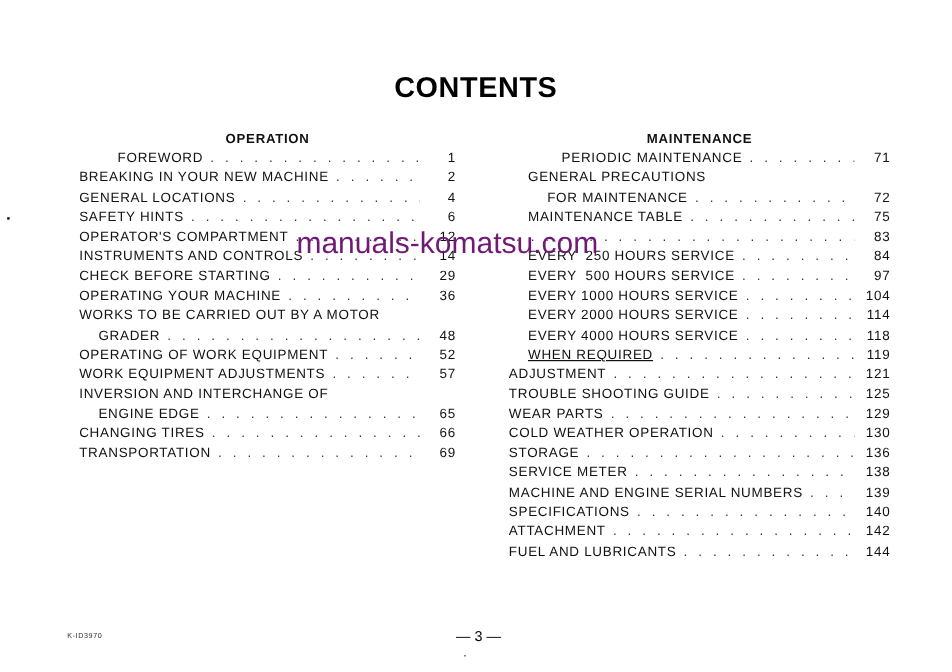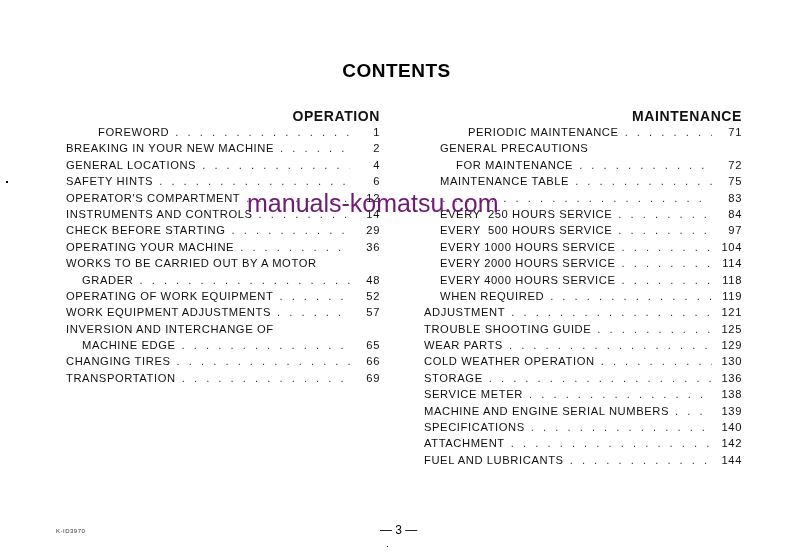--- a/index.html
+++ b/index.html
@@ -1,23 +1,23 @@
 <!DOCTYPE html>
 <html><head>
   <meta charset="utf-8">
   <style>
     html, body { margin: 0; padding: 0; background: #ffffff; }
     body { width: 793px; height: 560px; position: relative; overflow: hidden;
            font-family: "Liberation Sans", sans-serif; color: #111; }
     .title { position: absolute; left: 0; width: 793px; top: 60px; text-align: center;
-             font-weight: bold; font-size: 19px; letter-spacing: 0.5px; color: #000; }
+             font-weight: bold; font-size: 24px; letter-spacing: 0.5px; color: #000; }
     .col { position: absolute; top: 108px; font-size: 11.2px; letter-spacing: 0.6px; }
     .col.left { left: 66px; width: 314px; }
     .col.right { left: 424px; width: 318px; }
-    .col-head { text-align: right; font-weight: bold; font-size: 14px; height: 16px; line-height: 16px; }
+    .col-head { text-align: center; font-weight: bold; font-size: 11px; height: 16px; line-height: 16px; }
     .row { display: flex; align-items: baseline; height: 16.4px; line-height: 16.4px; white-space: nowrap; }
     .row .label { flex: 0 0 auto; }
     .row .dots { flex: 1 1 auto; overflow: hidden; margin: 0 6px; color: #333; letter-spacing: 3px; }
     .row .dots::before { content: ". . . . . . . . . . . . . . . . . . . . . . . . . . . . . . . . . . . . . . . . . . . . ."; }
     .row .page { flex: 0 0 auto; min-width: 24px; text-align: right; }
     .row.nodots .dots::before { content: ""; }
     .indent1 { padding-left: 16px; }
     .indent2 { padding-left: 32px; }
     .watermark { position: absolute; left: 247px; top: 189px; font-size: 25px; color: #701a75;
                  font-family: "Liberation Sans", sans-serif; letter-spacing: 0; }
@@ -92,21 +92,21 @@
         <span class="label" style="white-space: pre;">WORK EQUIPMENT ADJUSTMENTS</span>
         <span class="dots"></span>
         <span class="page">57</span>
       </div>
       <div class="row nodots">
         <span class="label" style="white-space: pre;">INVERSION AND INTERCHANGE OF</span>
         <span class="dots"></span>
         <span class="page"></span>
       </div>
       <div class="row">
-        <span class="label indent1" style="white-space: pre;">MACHINE EDGE</span>
+        <span class="label indent1" style="white-space: pre;">ENGINE EDGE</span>
         <span class="dots"></span>
         <span class="page">65</span>
       </div>
       <div class="row">
         <span class="label" style="white-space: pre;">CHANGING TIRES</span>
         <span class="dots"></span>
         <span class="page">66</span>
       </div>
       <div class="row">
         <span class="label" style="white-space: pre;">TRANSPORTATION</span>
@@ -162,21 +162,21 @@
         <span class="label indent1" style="white-space: pre;">EVERY 2000 HOURS SERVICE</span>
         <span class="dots"></span>
         <span class="page">114</span>
       </div>
       <div class="row">
         <span class="label indent1" style="white-space: pre;">EVERY 4000 HOURS SERVICE</span>
         <span class="dots"></span>
         <span class="page">118</span>
       </div>
       <div class="row">
-        <span class="label indent1" style="white-space: pre;">WHEN REQUIRED</span>
+        <span class="label indent1" style="white-space: pre; text-decoration: underline;">WHEN REQUIRED</span>
         <span class="dots"></span>
         <span class="page">119</span>
       </div>
       <div class="row">
         <span class="label" style="white-space: pre;">ADJUSTMENT</span>
         <span class="dots"></span>
         <span class="page">121</span>
       </div>
       <div class="row">
         <span class="label" style="white-space: pre;">TROUBLE SHOOTING GUIDE</span>

